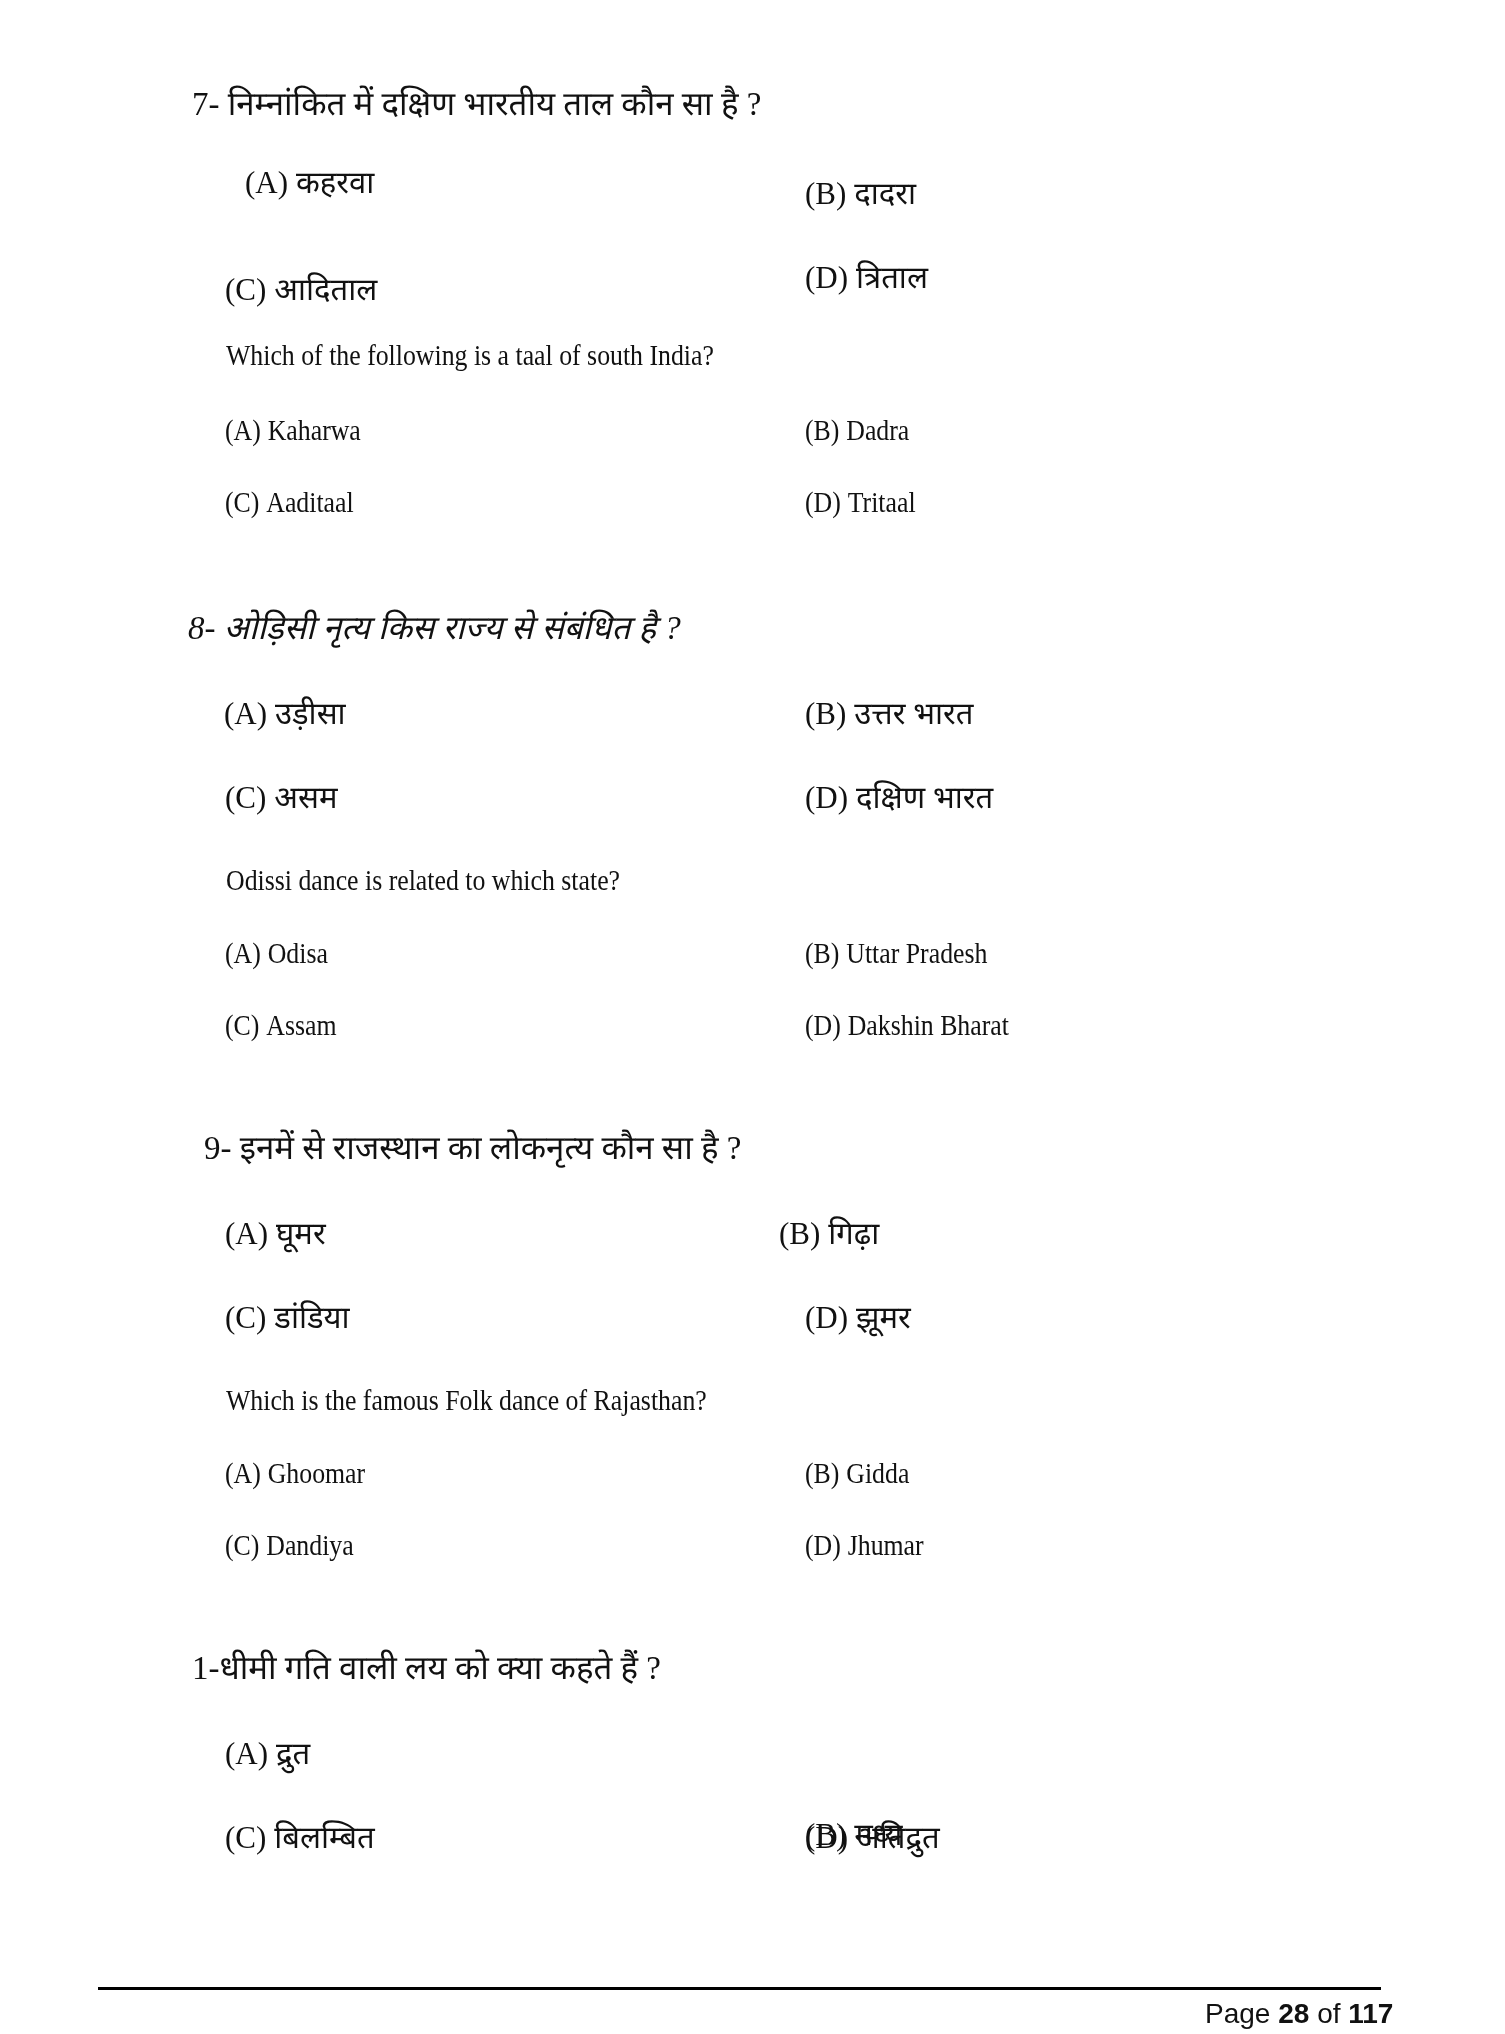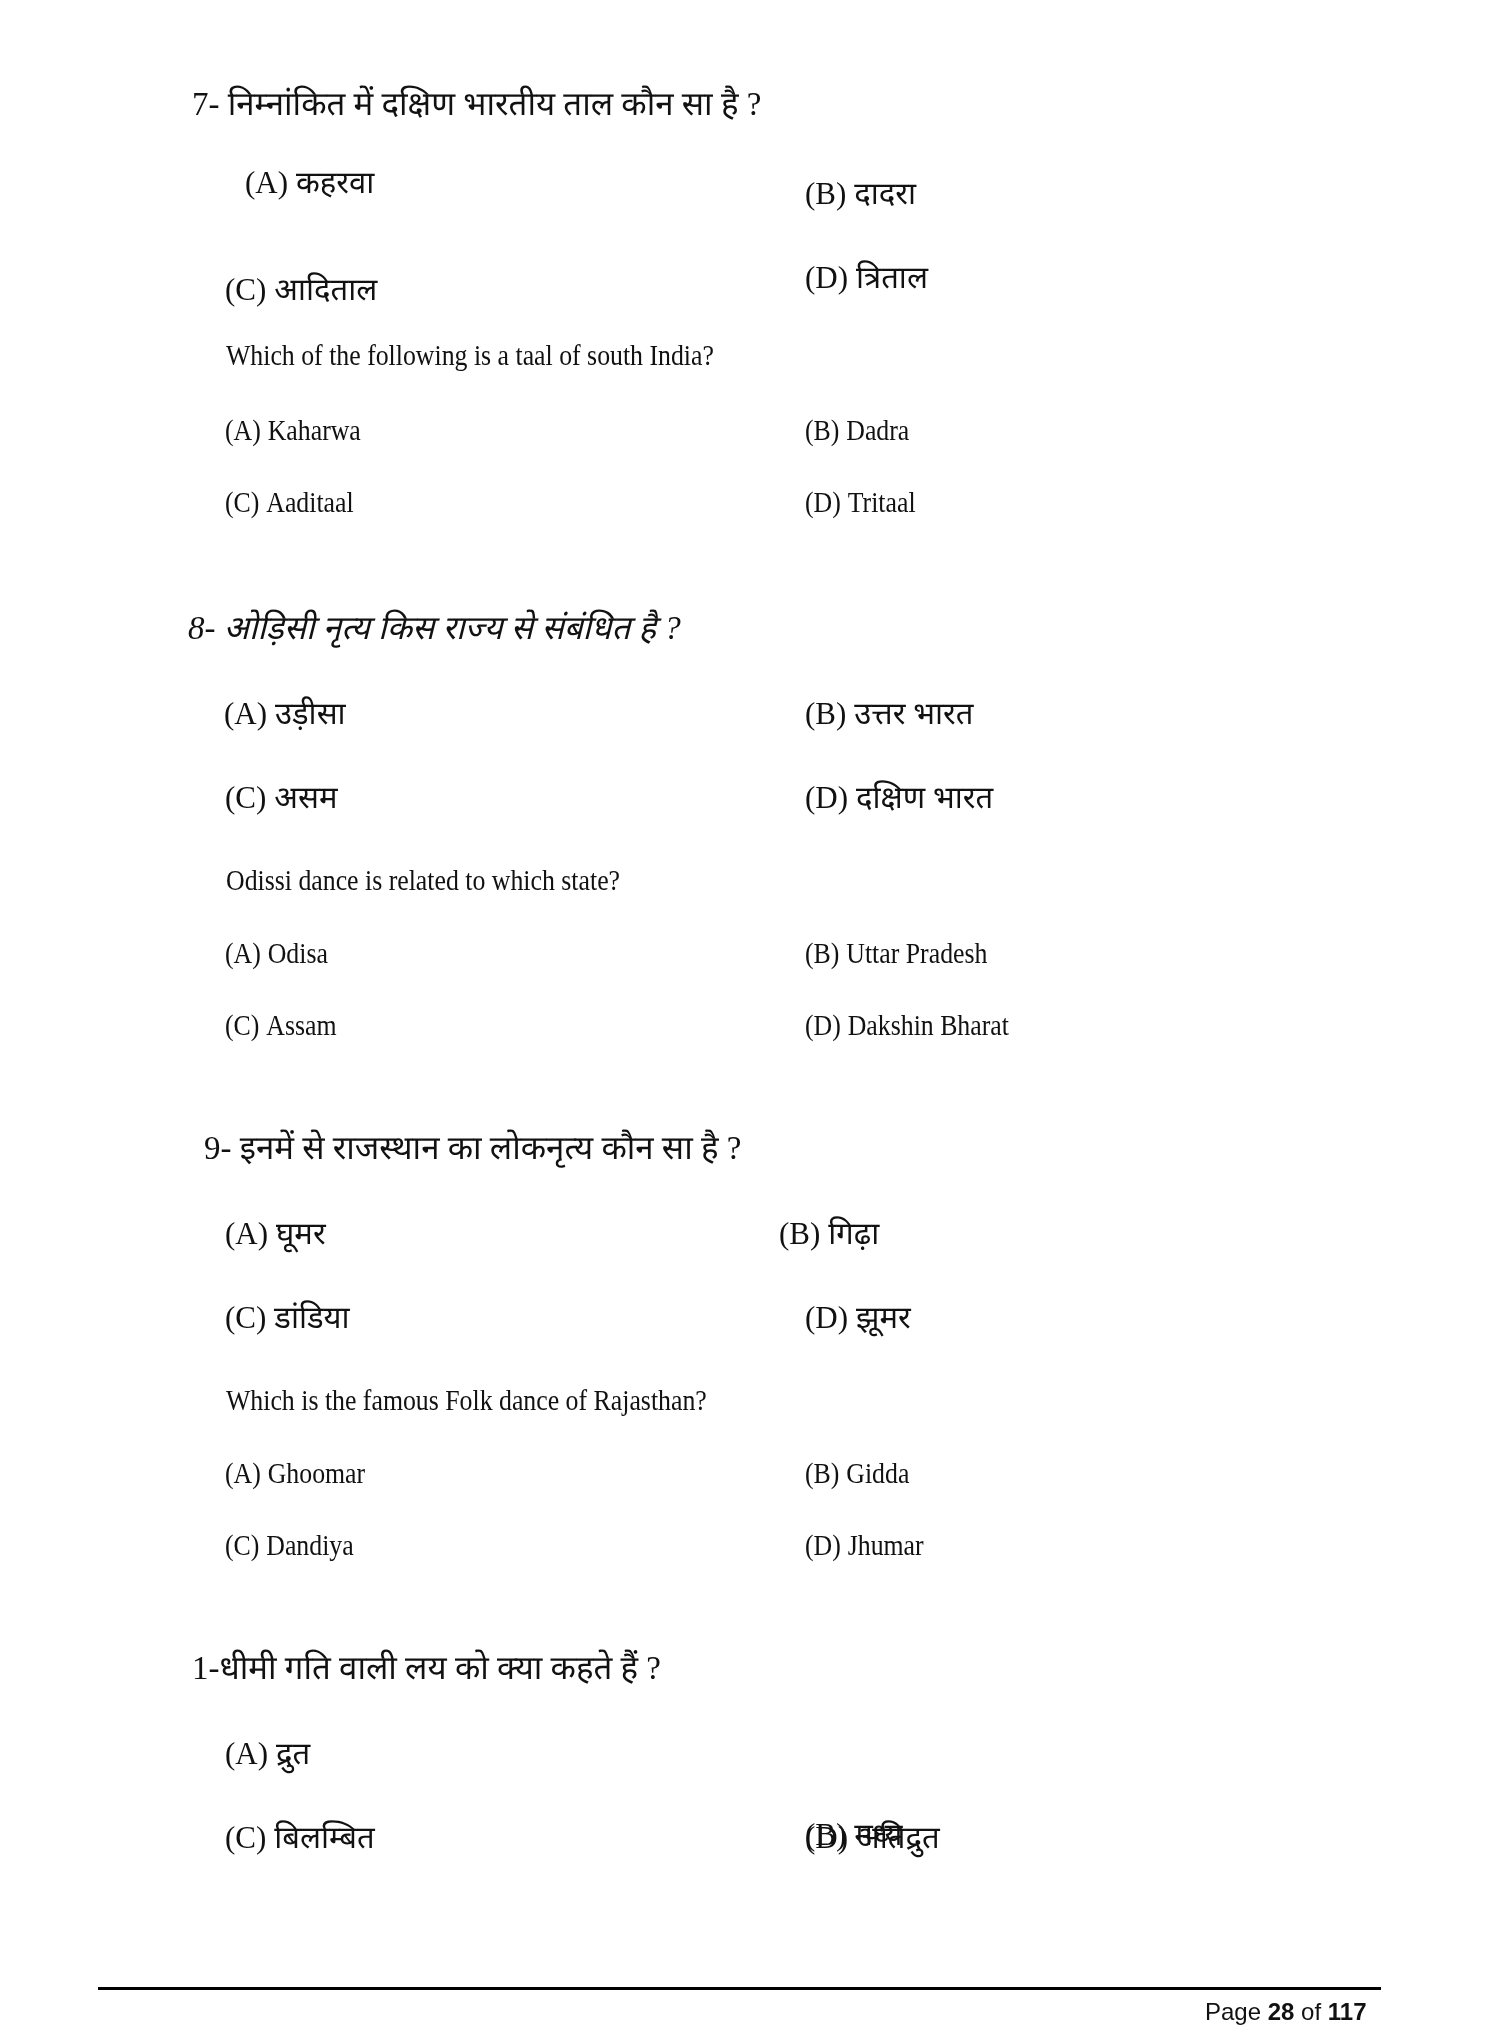--- a/index.html
+++ b/index.html
@@ -3,21 +3,21 @@
 <meta charset="utf-8">
 <style>
   html, body { margin: 0; padding: 0; background: #ffffff; }
   body { width: 1505px; height: 2034px; position: relative; overflow: hidden; color: #111; }
   .t { position: absolute; white-space: nowrap; font-family: "Liberation Serif", "DejaVu Serif", serif; line-height: 1; }
   .qh { font-size: 33px; }
   .opt { font-size: 31px; }
   .eng { font-size: 30px; transform: scaleX(0.86); transform-origin: left center; }
   .optlbl { display: inline-block; margin-right: 8px; }
   .footer-line { position: absolute; left: 98px; top: 1987px; width: 1283px; height: 3px; background: #000; }
-  .footer { position: absolute; left: 1205px; top: 1998px; font-family: "Liberation Sans", "DejaVu Sans", sans-serif; font-size: 24px; color: #111; white-space: nowrap; }
+  .footer { position: absolute; left: 1205px; top: 1998px; font-family: "Liberation Sans", "DejaVu Sans", sans-serif; font-size: 28px; color: #111; white-space: nowrap; }
   .footer b { font-weight: bold; }
 </style>
 </head>
 <body>
 
 <div class="t qh" style="left:192px; top:88px;"><span>7-</span> <span>निम्नांकित में दक्षिण भारतीय ताल कौन सा है ?</span></div>
 <div class="t opt" style="left:225px; top:167px;margin-left:20px;"><span class="optlbl">(A)</span><span>कहरवा</span></div>
 <div class="t opt" style="left:805px; top:178px;"><span class="optlbl">(B)</span><span>दादरा</span></div>
 <div class="t opt" style="left:225px; top:274px;"><span class="optlbl">(C)</span><span>आदिताल</span></div>
 <div class="t opt" style="left:805px; top:262px;"><span class="optlbl">(D)</span><span>त्रिताल</span></div>

